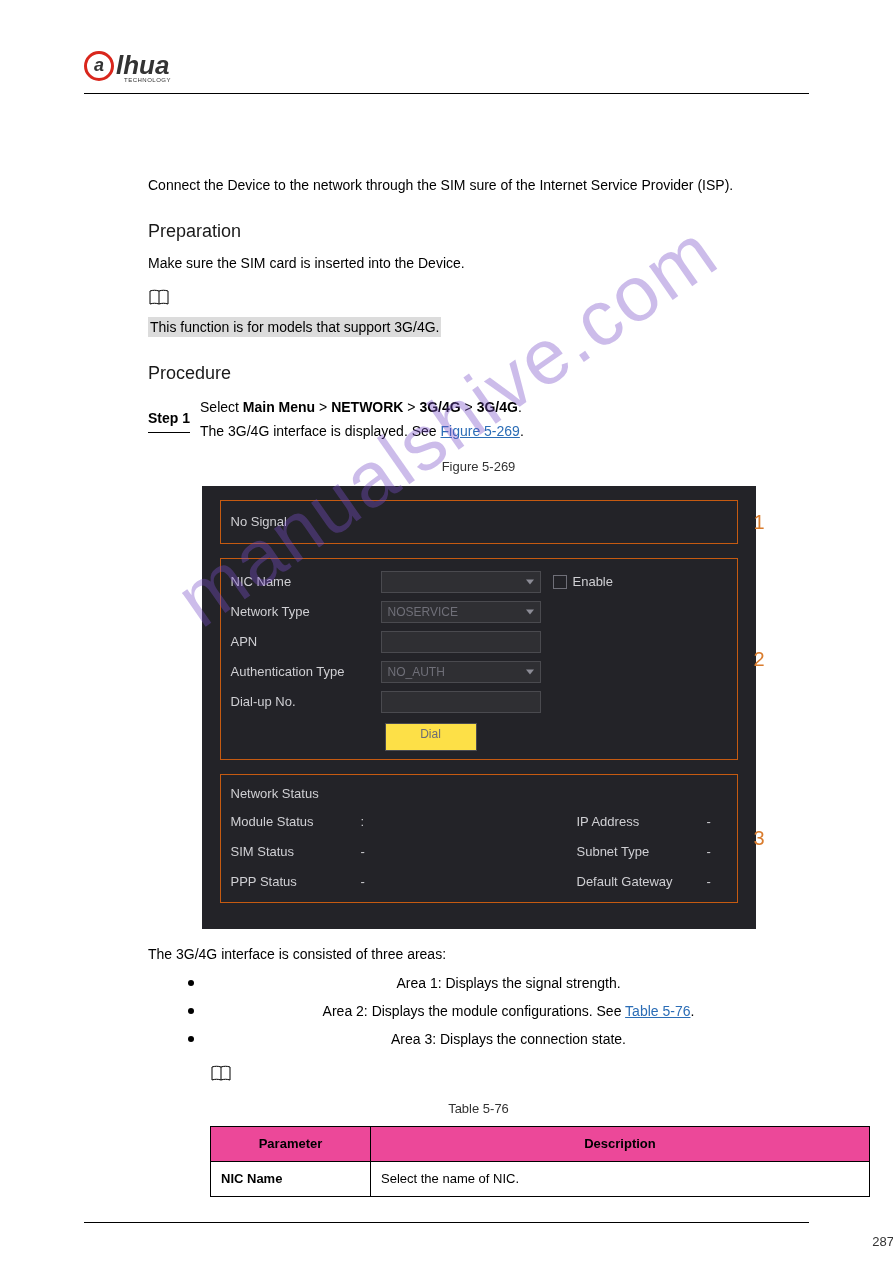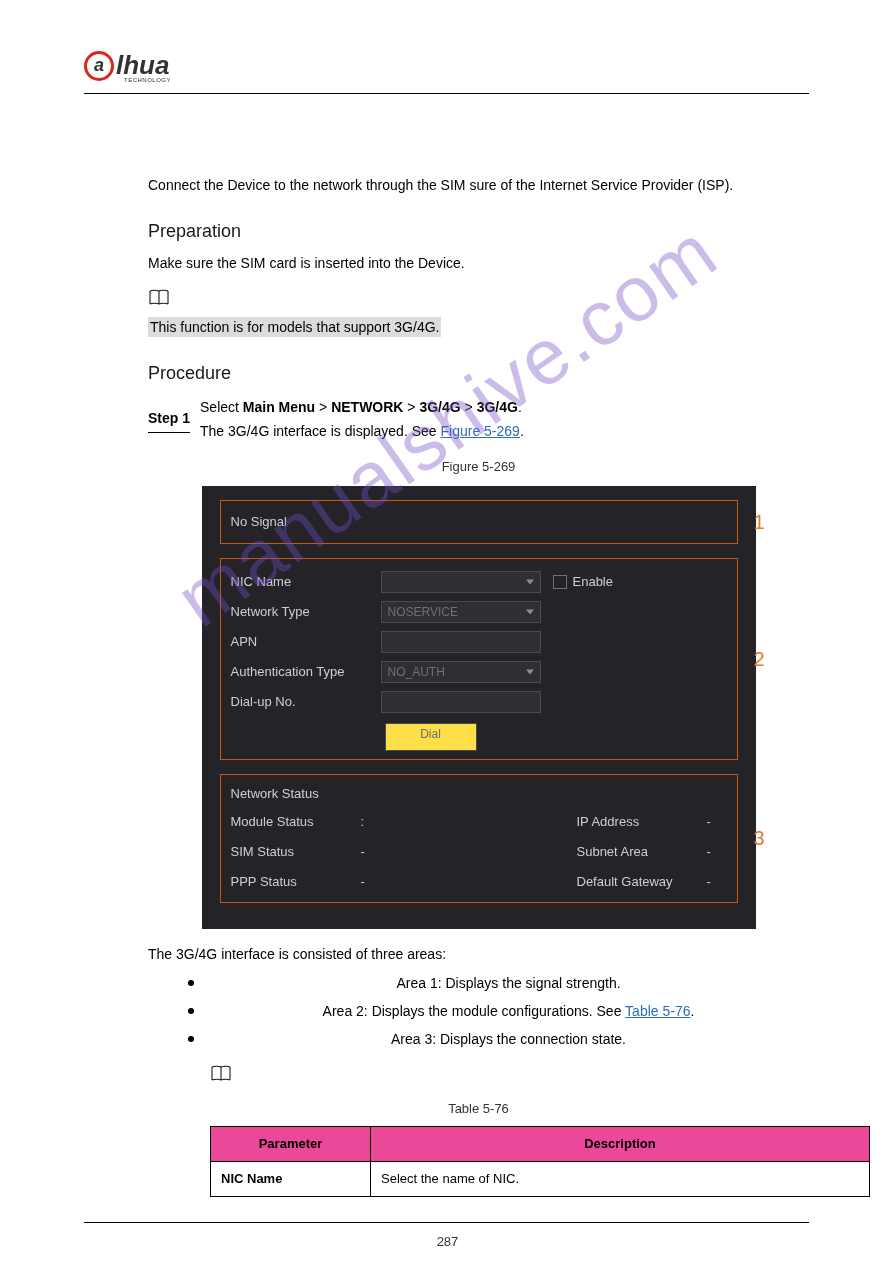--- a/index.html
+++ b/index.html
@@ -116,21 +116,21 @@
     padding: 6px 10px;
     font-size: 13px;
     vertical-align: middle;
   }
   table.param th { background: #ec4899; font-weight: bold; text-align: center; }
   table.param td.col-p { font-weight: bold; width: 160px; }
   .footer-page {
     position: absolute;
     bottom: 14px;
     width: 100%;
-    text-align: center;
+    text-align: right;
     left: 1px;
     font-size: 13px;
     color: #333;
   }
 
   
   .shot-wrap {
     display:flex;
     justify-content:center;
     margin-top:8px;
@@ -298,21 +298,21 @@
           <div class="status-h">Network Status</div>
           <div class="status-grid">
             <span>Module Status</span>
               <span class="status-v">:</span>
               <span></span>
             <span>IP Address</span>
               <span class="status-v">-</span>
             <span>SIM Status</span>
               <span class="status-v">-</span>
               <span></span>
-            <span>Subnet Area</span>
+            <span>Subnet Type</span>
               <span class="status-v">-</span>
             <span>PPP Status</span>
               <span class="status-v">-</span>
               <span></span>
             <span>Default Gateway</span>
               <span class="status-v">-</span>
           </div>
         </div>
       </div>
     </div>

